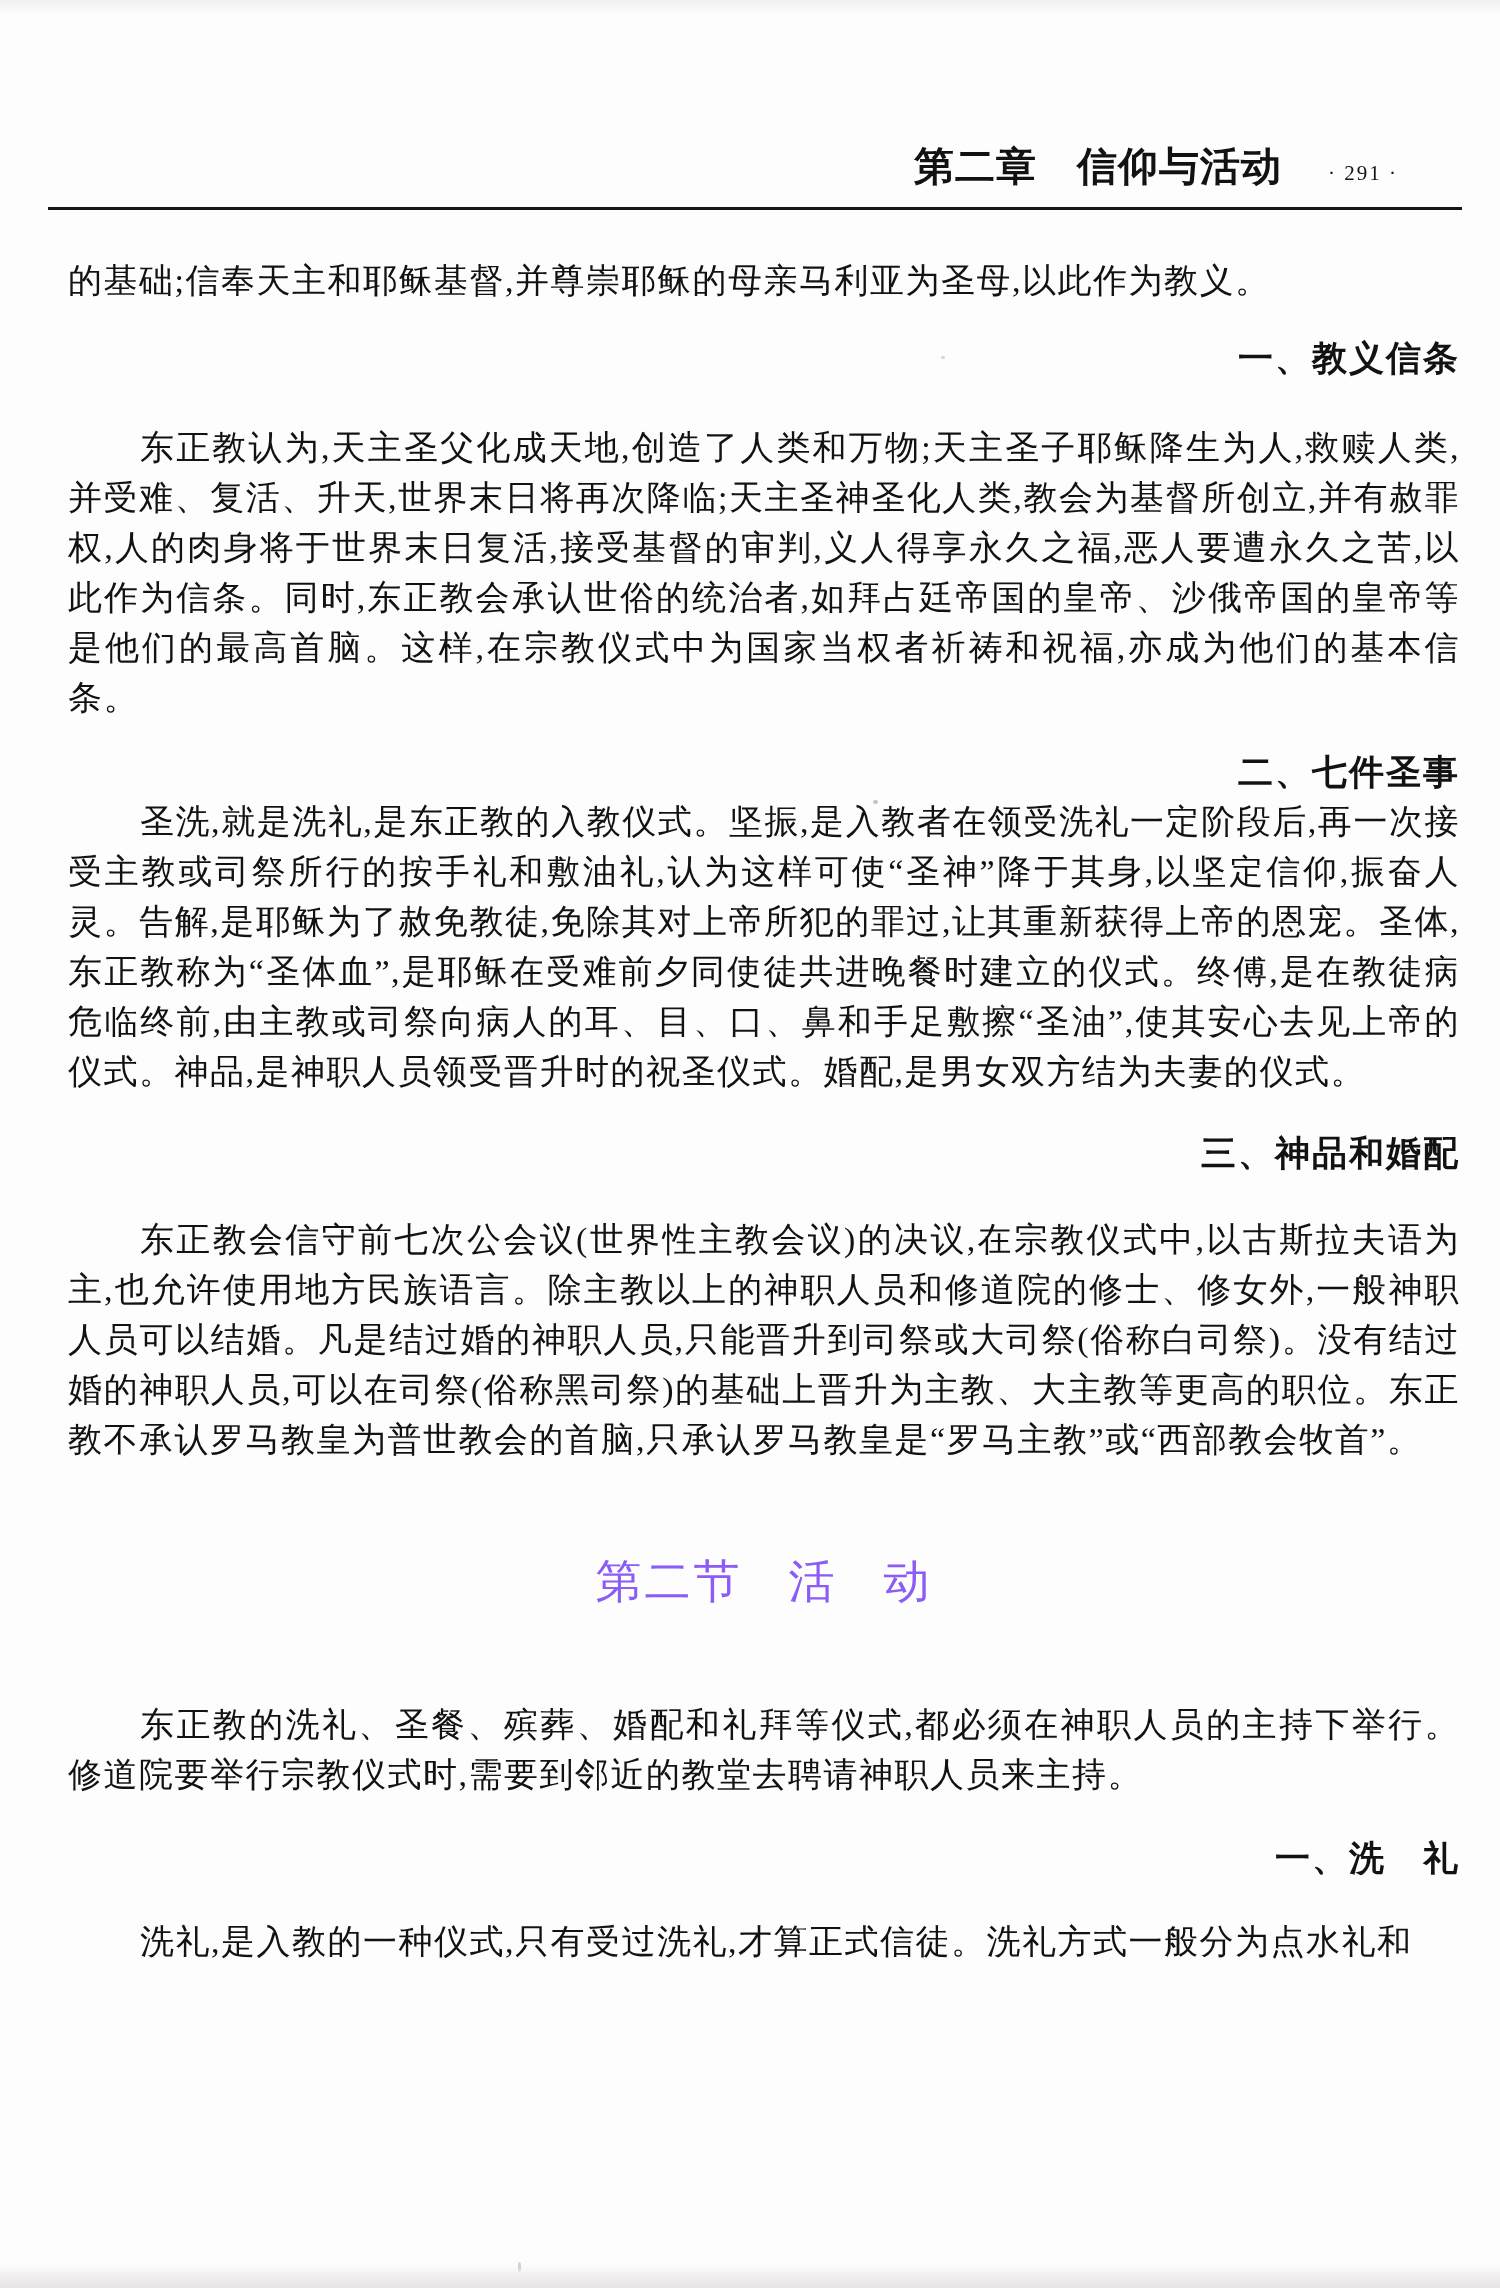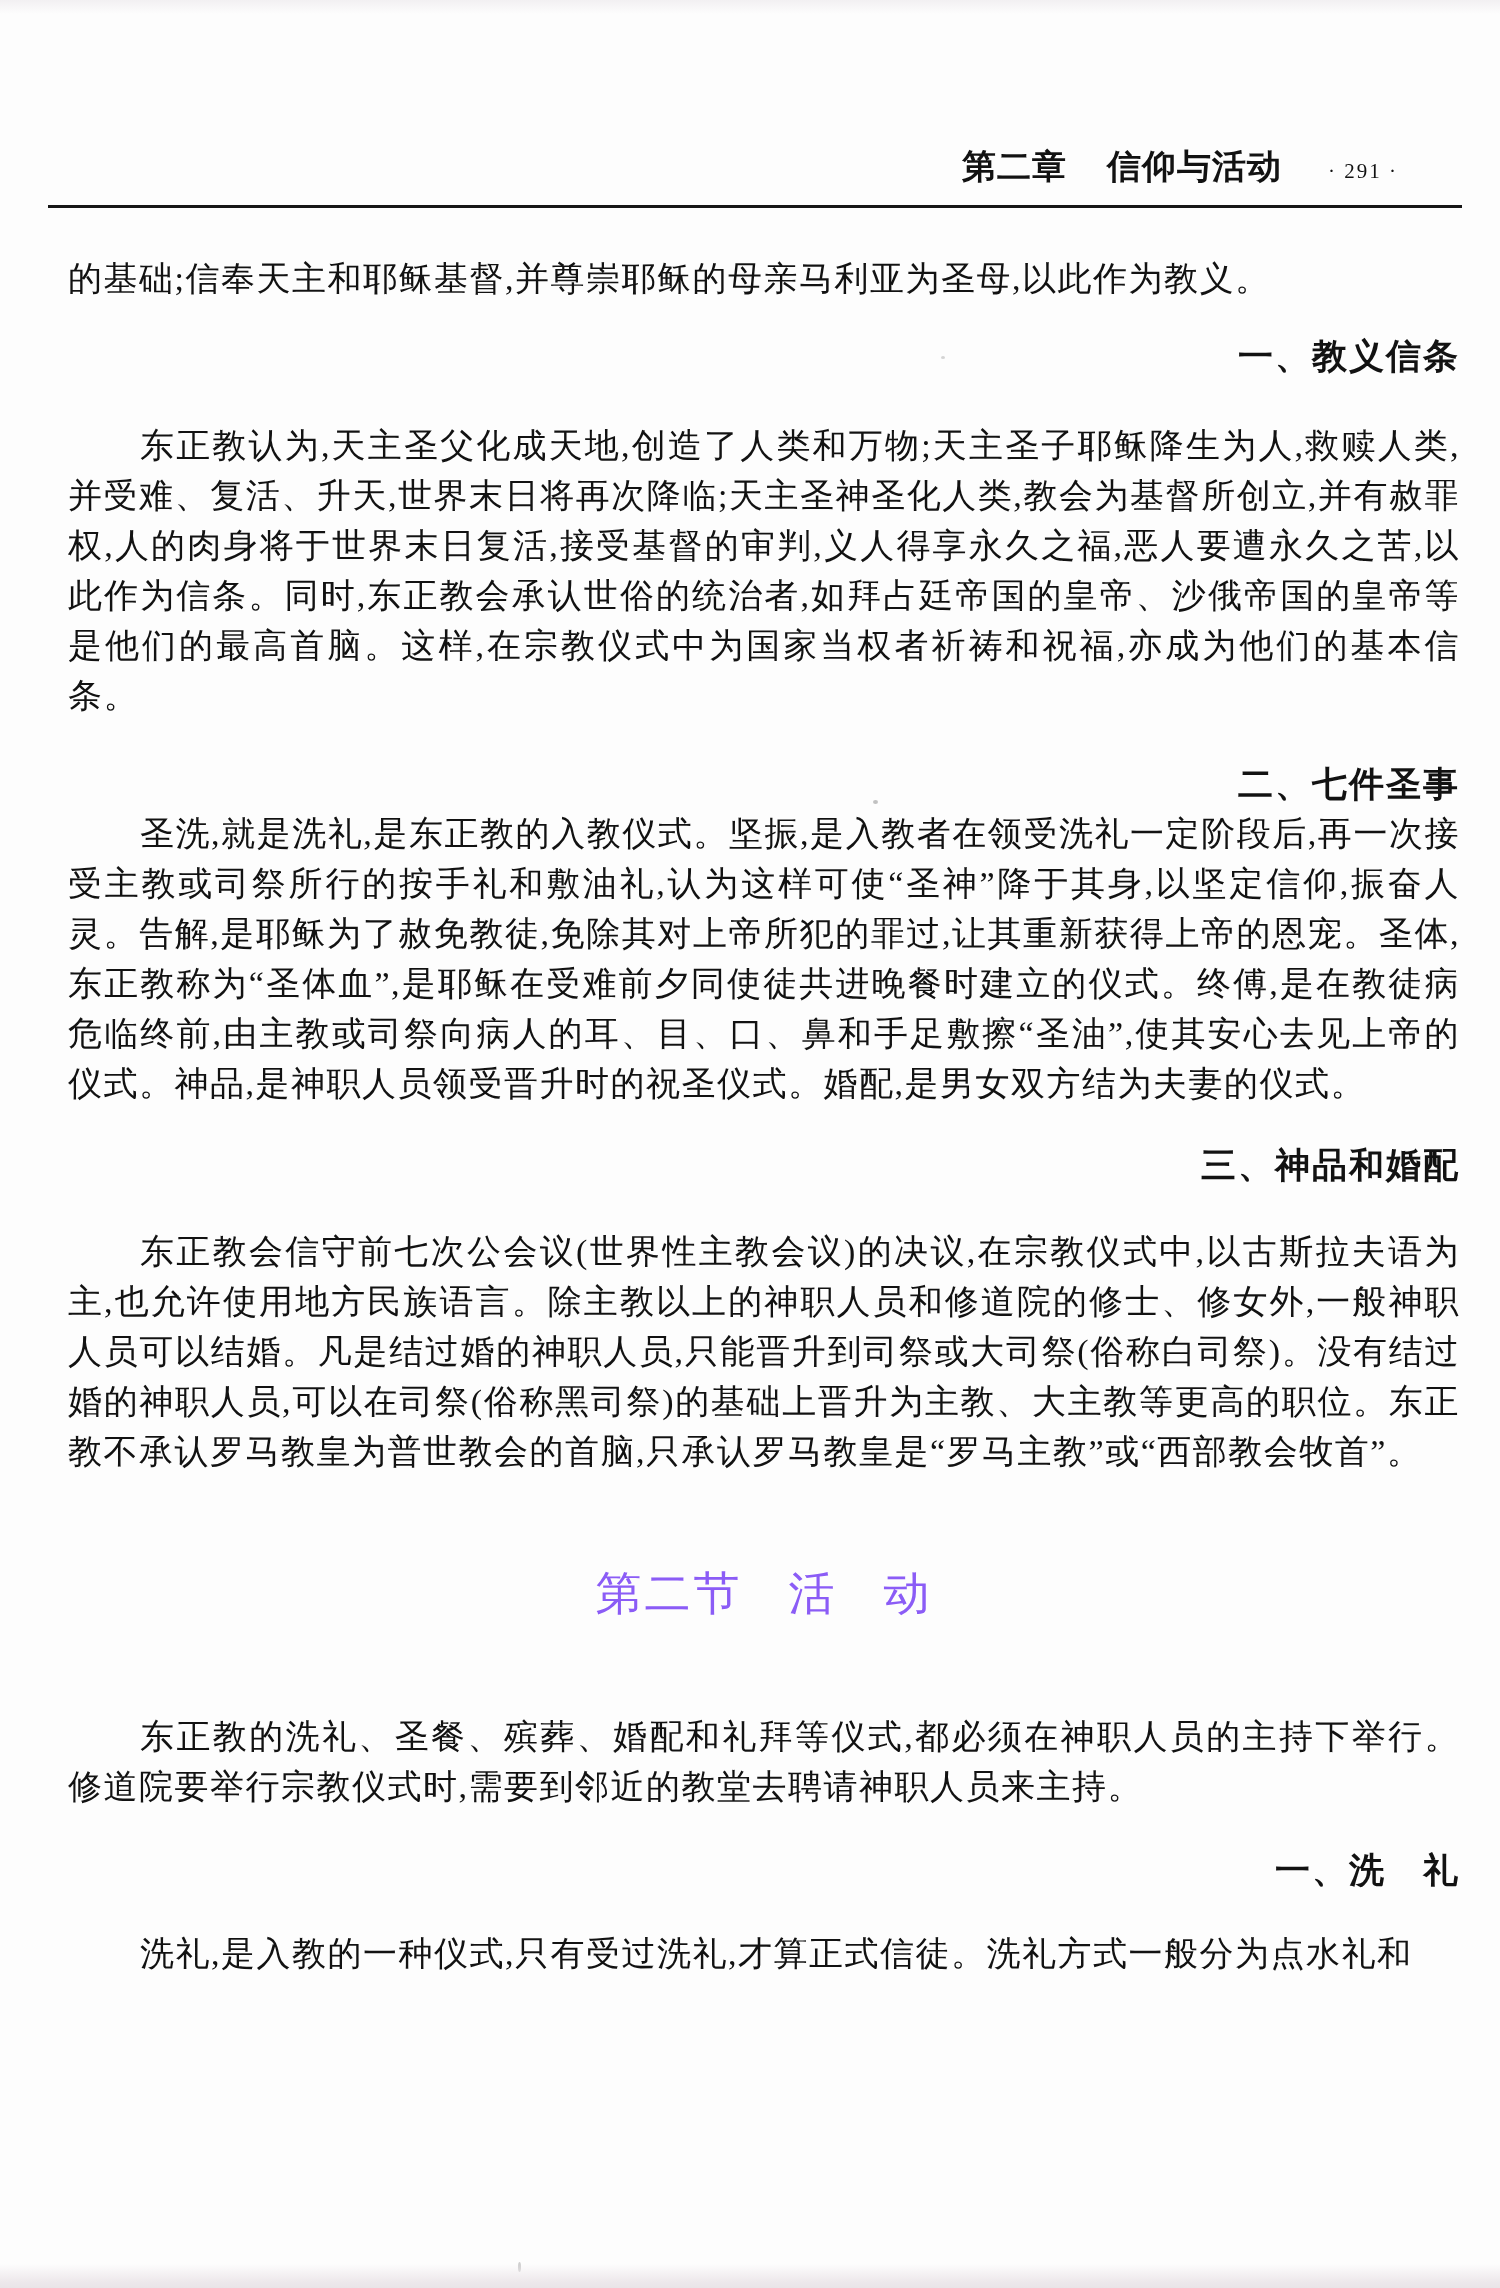--- a/index.html
+++ b/index.html
@@ -25,21 +25,21 @@
   .header { padding-top: 147px; }
   .header-text {
     text-align: right;
     padding-right: 102px;
     line-height: 38px;
     white-space: nowrap;
   }
   .chapter, .chapter-title {
     font-family: "Liberation Sans", "DejaVu Sans", sans-serif;
     font-weight: bold;
-    font-size: 34px;
+    font-size: 40px;
     letter-spacing: 1px;
   }
   .chapter-title { margin-left: 36px; margin-top: 30px; }
   .page-marker {
     font-family: "Liberation Serif", "DejaVu Serif", serif;
     font-size: 21px;
     margin-left: 42px;
     letter-spacing: 2px;
   }
   .rule {
@@ -63,21 +63,21 @@
     font-family: "Liberation Sans", "DejaVu Sans", sans-serif;
     font-weight: bold;
     font-size: 35px;
     line-height: 50px;
     letter-spacing: 2px;
     text-align: right;
   }
   .mt-p0 { margin-top: 46px !important; }
   .mt-h1 { margin-top: 27px; }
   .mt-p1 { margin-top: 40px !important; }
-  .mt-h2 { margin-top: 38px; }
+  .mt-h2 { margin-top: 24px; }
   .mt-p2 { margin-top: 37px !important; }
   .mt-p3 { margin-top: 0 !important; }
   .mt-h3 { margin-top: 31px; }
   .mt-p4 { margin-top: 37px !important; }
   .mt-p5 { margin-top: 88px !important; }
   .mt-h4 { margin-top: 33px; }
   .mt-p6 { margin-top: 34px !important; }
   .section-title {
     margin-top: 87px;
     text-align: center;

